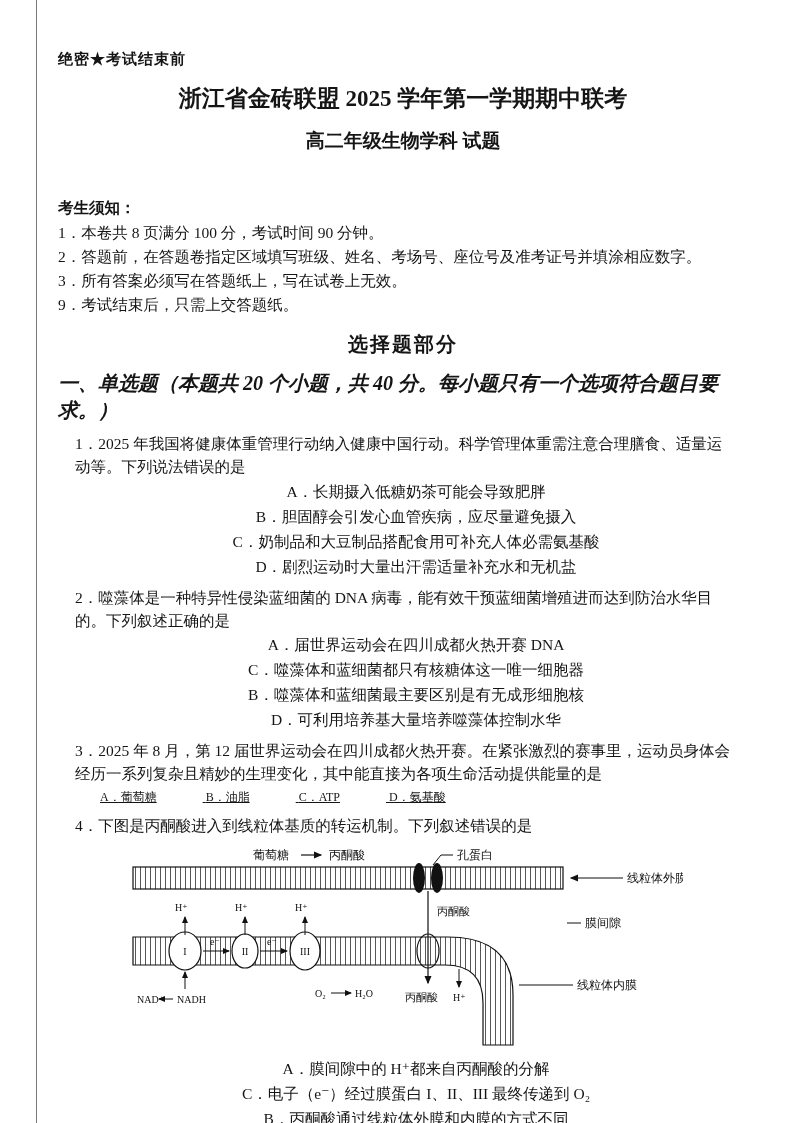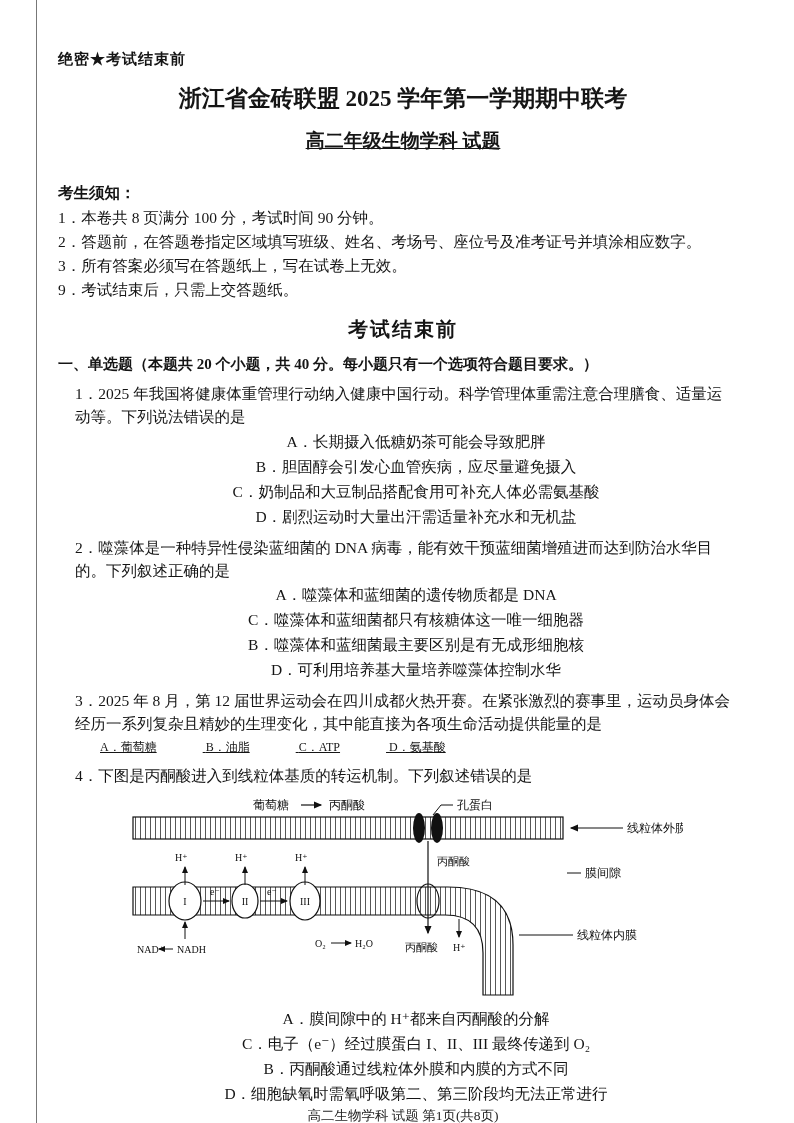--- a/index.html
+++ b/index.html
@@ -9,25 +9,25 @@
     font-family:"Liberation Serif","DejaVu Serif",serif;
     position:relative; overflow:hidden;
   }
   .bind-line { position:absolute; left:36px; top:0; bottom:0; width:1px; background:#777; }
   .page {
     height:100%; padding:50px 46px 34px 58px;
     display:flex; flex-direction:column;
   }
   .secret { font-weight:bold; font-size:15px; letter-spacing:1px; }
   .title { text-align:center; font-size:23px; font-weight:bold; margin:14px 0 4px; }
-  .subtitle { text-align:center; font-size:19px; font-weight:bold; margin:10px 0 24px;text-decoration:underline; }
-  .notice-title { font-weight:bold; font-size:15.5px; margin:5px 0 2px; }
+  .subtitle { text-align:center; font-size:19px; font-weight:bold; margin:10px 0 24px; }
+  .notice-title { font-weight:bold; font-size:15.5px; margin:20px 0 2px; }
   .notice-item { font-size:15.5px; line-height:1.55; margin:0; }
   .section-title { text-align:center; font-size:20px; font-weight:bold; margin:14px 0 8px; letter-spacing:2px; }
-  .part-title { font-weight:bold; font-size:15px; margin:4px 0 2px; }
+  .part-title { font-weight:bold; font-size:20px; margin:4px 0 2px;font-style:italic; }
   .stem { font-size:15.5px; line-height:1.5; margin:6px 17px 1px; }
   .option { font-size:15.5px; line-height:1.55; margin:1px 0 1px 26px;text-align:center; }
   .inline-options { margin:3px 0 2px 42px; font-size:12px;text-decoration:underline; }
   .inline-options span { margin-right:46px; }
   .diagram-wrap { display:flex; justify-content:center; margin:8px 0 4px; }
   svg text { font-family:"Liberation Serif","DejaVu Serif",serif; fill:#111; }
   .footer { margin-top:auto; text-align:center; font-size:13.5px; color:#222; }
 </style>
 </head>
 <body>
@@ -40,34 +40,34 @@
 
   <div class="title">浙江省金砖联盟 2025 学年第一学期期中联考</div>
   <div class="subtitle">高二年级生物学科 试题</div>
 
   <div class="notice-title">考生须知：</div>
   <p class="notice-item">1．本卷共 8 页满分 100 分，考试时间 90 分钟。</p>
   <p class="notice-item">2．答题前，在答题卷指定区域填写班级、姓名、考场号、座位号及准考证号并填涂相应数字。</p>
   <p class="notice-item">3．所有答案必须写在答题纸上，写在试卷上无效。</p>
   <p class="notice-item">9．考试结束后，只需上交答题纸。</p>
 
-  <div class="section-title">考试结束前</div>
+  <div class="section-title">选择题部分</div>
   <div class="part-title">一、单选题（本题共 20 个小题，共 40 分。每小题只有一个选项符合题目要求。）</div>
 
   <div>
     <p class="stem">1．2025 年我国将健康体重管理行动纳入健康中国行动。科学管理体重需注意合理膳食、适量运动等。下列说法错误的是</p>
     <p class="option">A．长期摄入低糖奶茶可能会导致肥胖</p>
     <p class="option">B．胆固醇会引发心血管疾病，应尽量避免摄入</p>
     <p class="option">C．奶制品和大豆制品搭配食用可补充人体必需氨基酸</p>
     <p class="option">D．剧烈运动时大量出汗需适量补充水和无机盐</p>
   </div>
 
   <div>
     <p class="stem">2．噬藻体是一种特异性侵染蓝细菌的 DNA 病毒，能有效干预蓝细菌增殖进而达到防治水华目的。下列叙述正确的是</p>
-    <p class="option">A．噬藻体和蓝细菌的遗传物质都是 DNA</p>
+    <p class="option">A．届世界运动会在四川成都火热开赛 DNA</p>
     <p class="option">C．噬藻体和蓝细菌都只有核糖体这一唯一细胞器</p>
     <p class="option">B．噬藻体和蓝细菌最主要区别是有无成形细胞核</p>
     <p class="option">D．可利用培养基大量培养噬藻体控制水华</p>
   </div>
 
   <div>
     <p class="stem">3．2025 年 8 月，第 12 届世界运动会在四川成都火热开赛。在紧张激烈的赛事里，运动员身体会经历一系列复杂且精妙的生理变化，其中能直接为各项生命活动提供能量的是</p>
     <p class="inline-options">
       <span>A．葡萄糖</span>
       <span>B．油脂</span>

